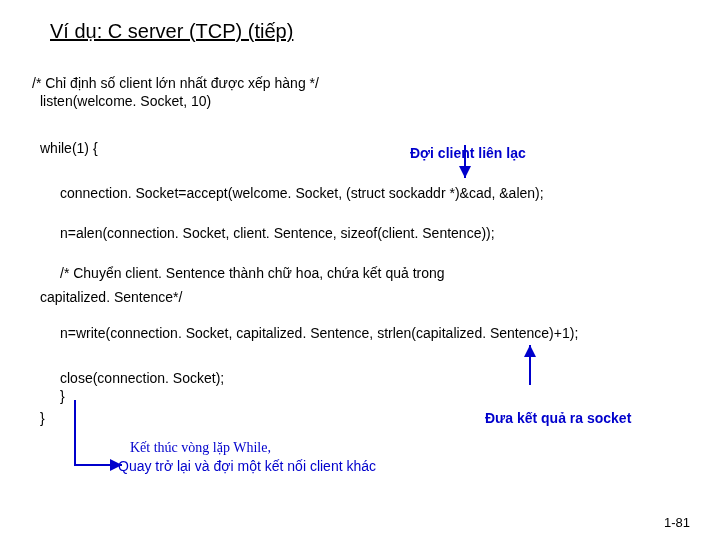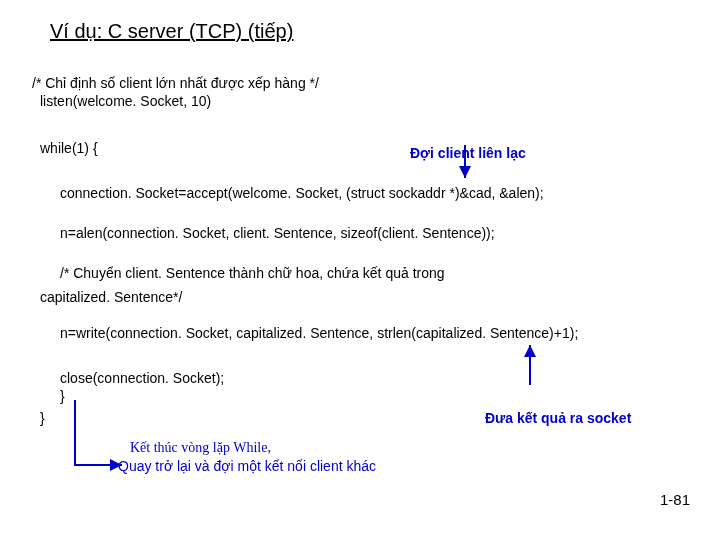--- a/index.html
+++ b/index.html
@@ -34,22 +34,22 @@
     margin-top: 20px;
   }
   .label-nav {
     position: absolute;
     font-size: 14px;
     color: #0000cc;
   }
   .pagenum {
     position: absolute;
     right: 30px;
-    bottom: 32px;
-    font-size: 15px;
+    bottom: 10px;
+    font-size: 13px;
   }
   svg.arrows {
     position: absolute;
     left: 0;
     top: 0;
     width: 720px;
     height: 540px;
     pointer-events: none;
   }
 </style>

